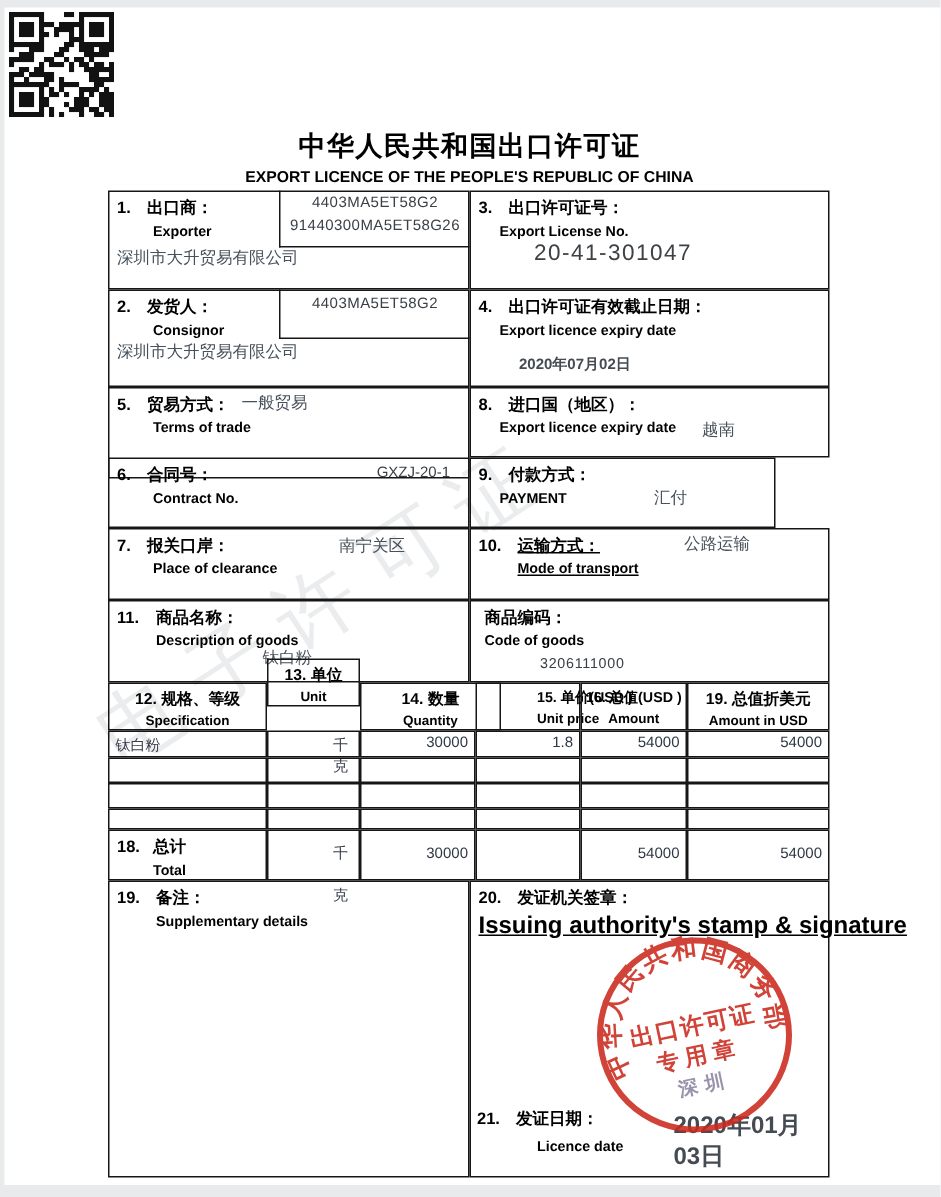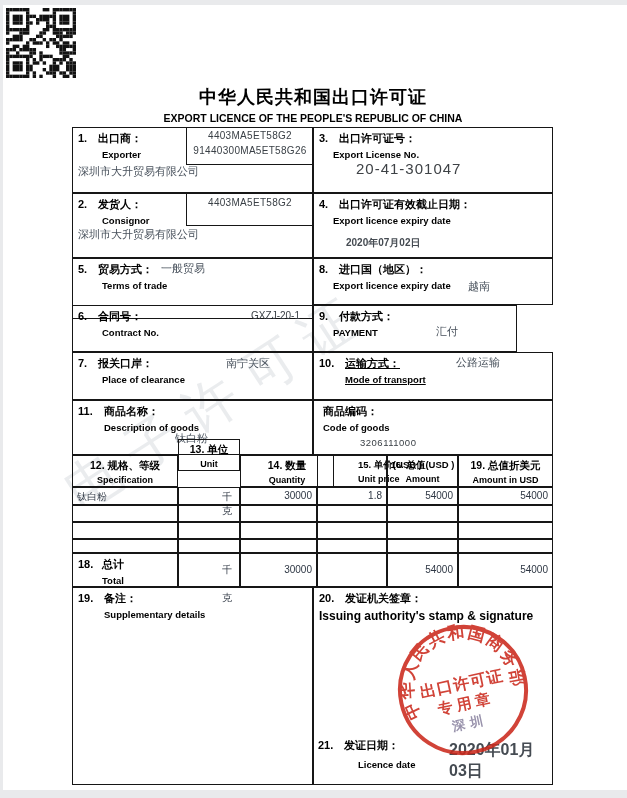--- a/index.html
+++ b/index.html
@@ -423,21 +423,21 @@
     <div class="cell g-c" style="left:245px;top:426px;width:70px;height:34px;"></div>
     <div class="cell g-c num" style="left:315px;top:426px;width:71px;height:34px;line-height:28px;">54000</div>
     <div class="cell g-c num" style="left:386px;top:426px;width:95px;height:34px;line-height:28px;">54000</div>
 
     <div class="cell" style="left:0;top:460px;width:241px;height:198px;">
       <div class="lab"><span class="no" style="min-width:26px;">19.</span><span>备注：</span></div>
       <div class="lab-en" style="margin-left:26px;">Supplementary details</div>
     </div>
     <div class="cell" style="left:241px;top:460px;width:240px;height:198px;">
       <div class="lab"><span class="no" style="min-width:26px;">20.</span><span>发证机关签章：</span></div>
-      <div class="lab-en" style="margin-left:0;font-size:12px;">Issuing authority's stamp &amp; signature</div>
+      <div class="lab-en" style="margin-left:0;font-size:16px;text-decoration:underline;">Issuing authority's stamp &amp; signature</div>
 
       <div class="lab" style="position:absolute;left:4px;top:150px;"><span class="no" style="min-width:26px;">21.</span><span>发证日期：</span></div>
       <div class="lab-en" style="position:absolute;left:20px;top:168px;">Licence date</div>
       <div class="date21">2020年01月03日</div>
     </div>
 
     <div class="stamp">
       <svg width="146" height="146" viewBox="0 0 146 146" xmlns="http://www.w3.org/2000/svg">
         <g transform="rotate(-12 73 73)" opacity="0.88">
           <circle cx="73" cy="73" r="63" fill="none" stroke="#cb2a1d" stroke-width="4"></circle>

